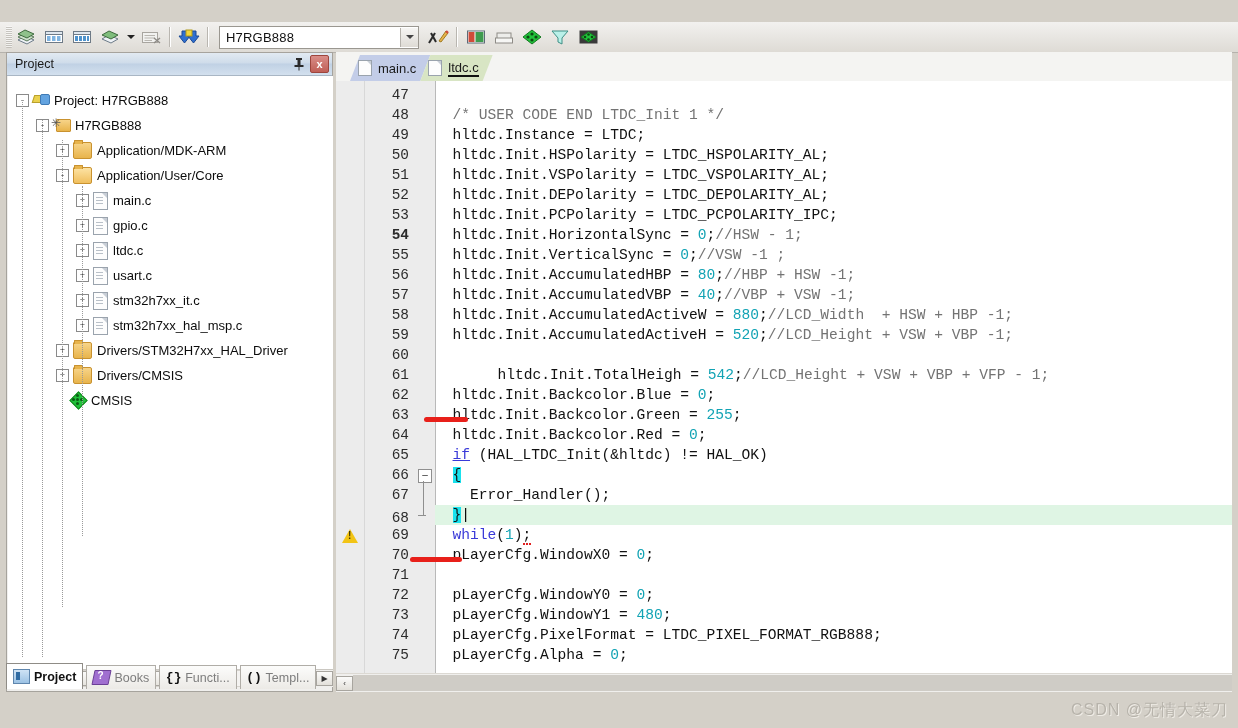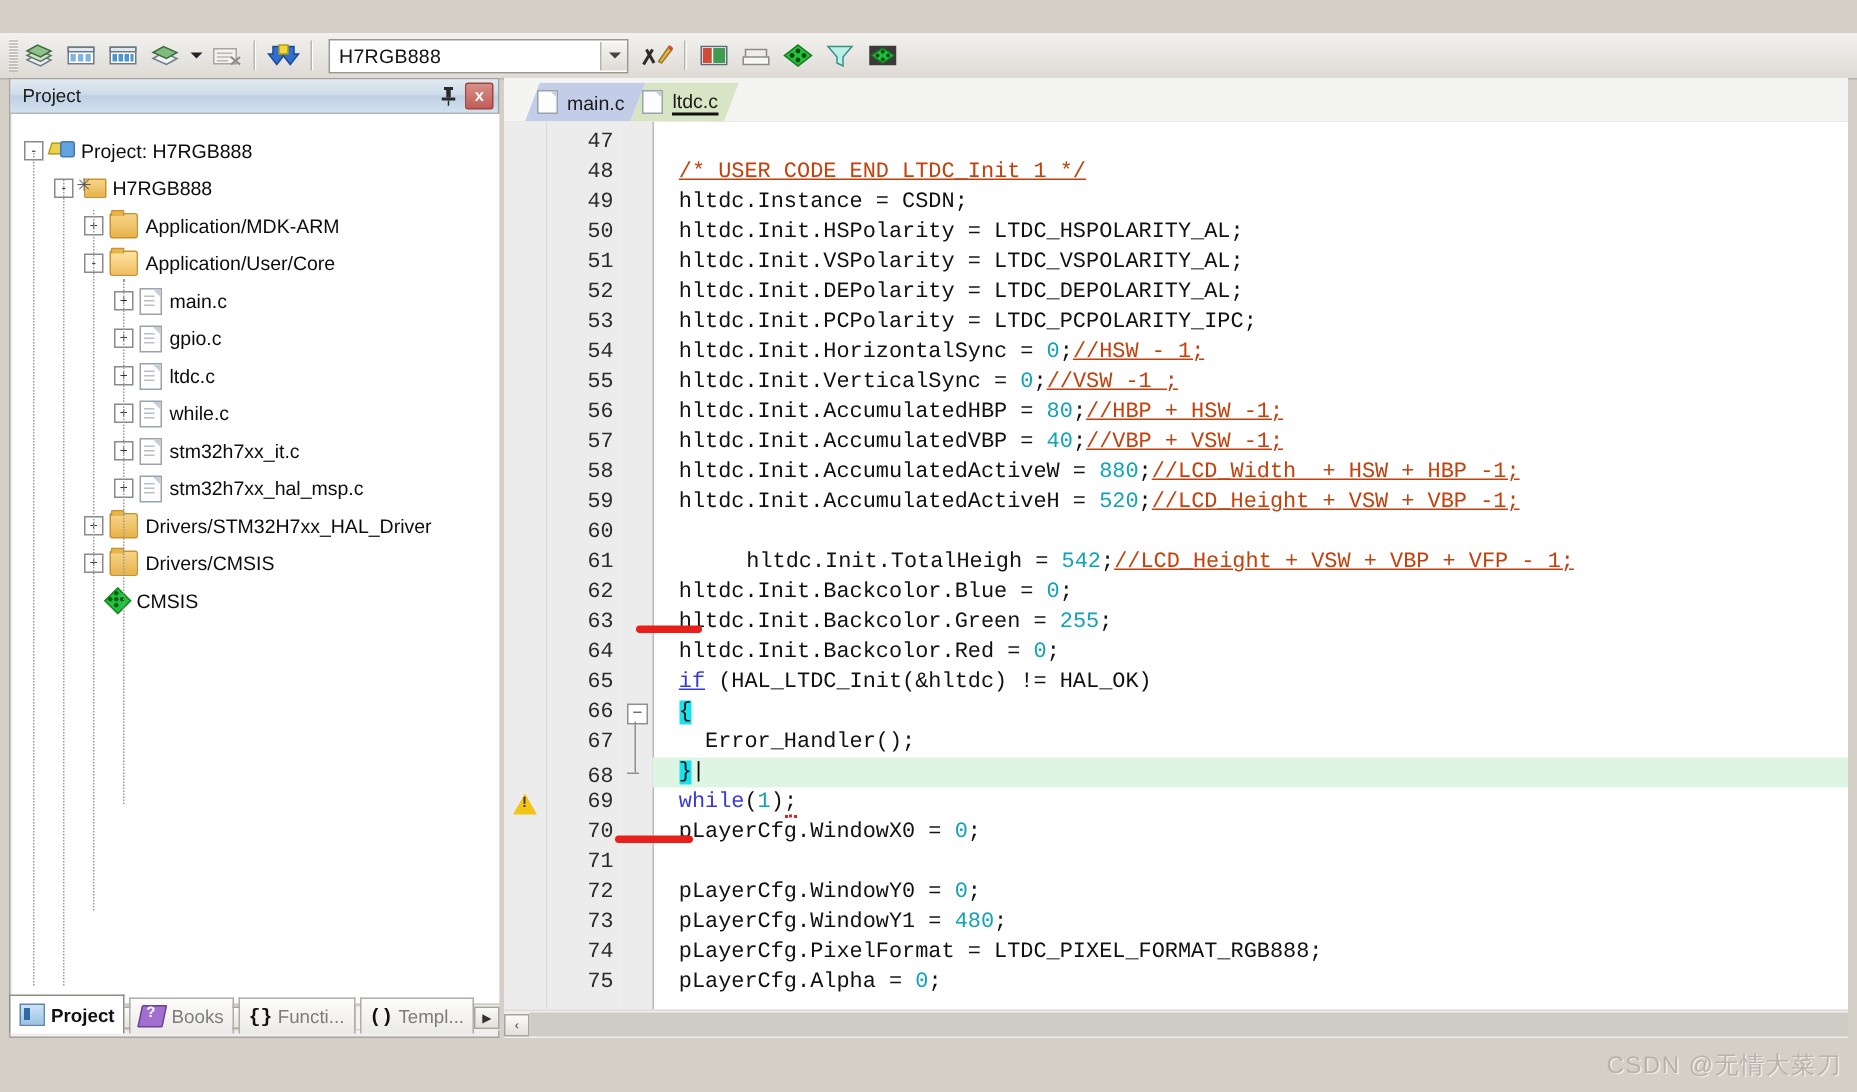--- a/index.html
+++ b/index.html
@@ -169,21 +169,21 @@
   }
   .lnum{
     position:absolute;left:29px;width:44px;height:20px;line-height:20px;
     text-align:right;font-family:"Liberation Mono",monospace;font-size:14.4px;color:#2b2b2b;
   }
   .cur-line-bg{position:absolute;left:99px;width:797px;height:20px;background:#dff5e4;}
 
   .kw{color:#3a3ad8;}
   .kw.ul{text-decoration:underline;}
   .num{color:#12a3b4;}
-  .cmt{color:#c2410c;text-decoration:underline;}
+  .cmt{color:#737373;}
   .brace-hi{background:#19e2ee;}
   .sq{border-bottom:2px dotted #e02020;}
 
   .warn-ico{position:absolute;left:6px;width:16px;height:15px;}
   .warn-ico:before{content:"";position:absolute;left:0;top:1px;border-left:8px solid transparent;border-right:8px solid transparent;border-bottom:14px solid #f2c415;}
   .warn-ico:after{content:"!";position:absolute;left:6px;top:3px;font-size:10px;font-weight:bold;color:#4a3c00;line-height:1;}
 
   .fold-box{position:absolute;left:82px;width:12px;height:12px;border:1px solid #8f8f8f;background:#fff;
      font-family:"Liberation Sans",sans-serif;font-size:10px;line-height:10px;text-align:center;color:#333;}
   .fold-line{position:absolute;left:87px;width:1px;background:#8f8f8f;}
@@ -387,21 +387,21 @@
         <span class="lbl">gpio.c</span>
       </div>
       <div class="trow" style="top: 162px; position: absolute; left: 68px;">
         <div class="expander">+</div>
         <div class="ico file"></div>
         <span class="lbl">ltdc.c</span>
       </div>
       <div class="trow" style="top: 187px; position: absolute; left: 68px;">
         <div class="expander">+</div>
         <div class="ico file"></div>
-        <span class="lbl">while.c</span>
+        <span class="lbl">usart.c</span>
       </div>
       <div class="trow" style="top: 212px; position: absolute; left: 68px;">
         <div class="expander">+</div>
         <div class="ico file"></div>
         <span class="lbl">stm32h7xx_it.c</span>
       </div>
       <div class="trow" style="top: 237px; position: absolute; left: 68px;">
         <div class="expander">+</div>
         <div class="ico file"></div>
         <span class="lbl">stm32h7xx_hal_msp.c</span>
@@ -478,30 +478,30 @@
     </div>
   <div id="codearea">
     <div id="gutter-warn"></div>
     <div id="gutter-num"></div>
     <div id="gutter-fold"></div>
   <div class="lnum" style="top: 4px;">47</div>
       <div class="code-line" style="top: 4px;"></div>
       <div class="lnum" style="top: 24px;">48</div>
       <div class="code-line" style="top: 24px;"><span>  </span><span class="cmt">/* USER CODE END LTDC_Init 1 */</span></div>
       <div class="lnum" style="top: 44px;">49</div>
-      <div class="code-line" style="top: 44px;"><span>  hltdc.Instance = CSDN;</span></div>
+      <div class="code-line" style="top: 44px;"><span>  hltdc.Instance = LTDC;</span></div>
       <div class="lnum" style="top: 64px;">50</div>
       <div class="code-line" style="top: 64px;"><span>  hltdc.Init.HSPolarity = LTDC_HSPOLARITY_AL;</span></div>
       <div class="lnum" style="top: 84px;">51</div>
       <div class="code-line" style="top: 84px;"><span>  hltdc.Init.VSPolarity = LTDC_VSPOLARITY_AL;</span></div>
       <div class="lnum" style="top: 104px;">52</div>
       <div class="code-line" style="top: 104px;"><span>  hltdc.Init.DEPolarity = LTDC_DEPOLARITY_AL;</span></div>
       <div class="lnum" style="top: 124px;">53</div>
       <div class="code-line" style="top: 124px;"><span>  hltdc.Init.PCPolarity = LTDC_PCPOLARITY_IPC;</span></div>
-      <div class="lnum" style="top: 144px;">54</div>
+      <div class="lnum" style="top: 144px; font-weight: bold;">54</div>
       <div class="code-line" style="top: 144px;"><span>  hltdc.Init.HorizontalSync = </span><span class="num">0</span><span>;</span><span class="cmt">//HSW - 1;</span></div>
       <div class="lnum" style="top: 164px;">55</div>
       <div class="code-line" style="top: 164px;"><span>  hltdc.Init.VerticalSync = </span><span class="num">0</span><span>;</span><span class="cmt">//VSW -1 ;</span></div>
       <div class="lnum" style="top: 184px;">56</div>
       <div class="code-line" style="top: 184px;"><span>  hltdc.Init.AccumulatedHBP = </span><span class="num">80</span><span>;</span><span class="cmt">//HBP + HSW -1;</span></div>
       <div class="lnum" style="top: 204px;">57</div>
       <div class="code-line" style="top: 204px;"><span>  hltdc.Init.AccumulatedVBP = </span><span class="num">40</span><span>;</span><span class="cmt">//VBP + VSW -1;</span></div>
       <div class="lnum" style="top: 224px;">58</div>
       <div class="code-line" style="top: 224px;"><span>  hltdc.Init.AccumulatedActiveW = </span><span class="num">880</span><span>;</span><span class="cmt">//LCD_Width  + HSW + HBP -1;</span></div>
       <div class="lnum" style="top: 244px;">59</div>

